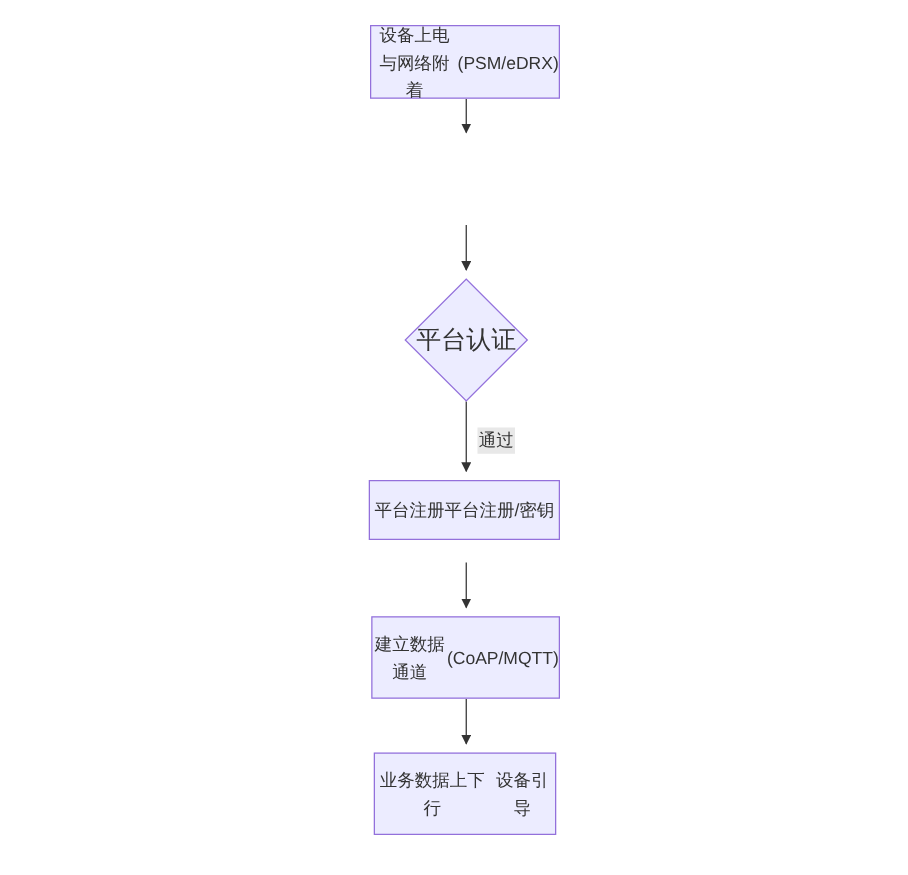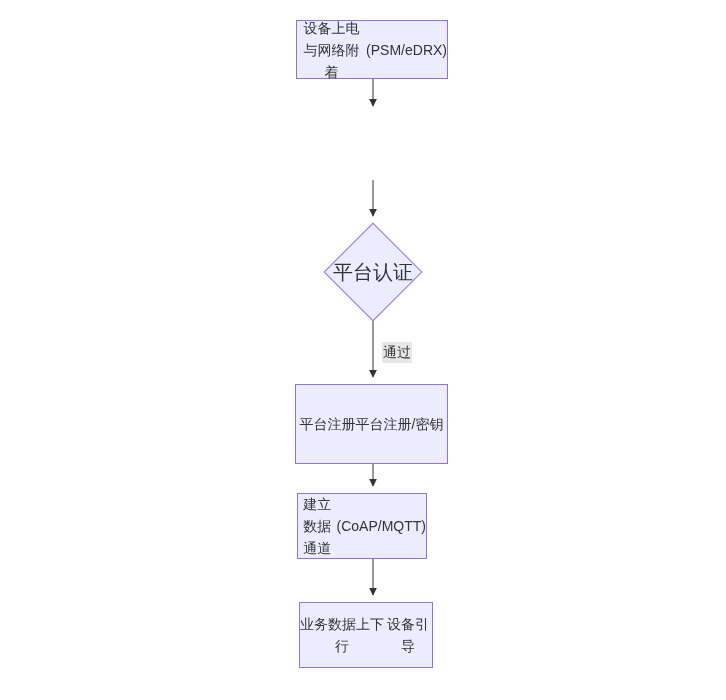--- a/index.html
+++ b/index.html
@@ -95,28 +95,28 @@
   </div>
 
 
   <div>
     <div class="diamond-shape"></div>
     <div class="diamond-label">平台认证</div>
   </div>
 
   <div class="edge-label">通过</div>
 
-  <div class="node" style="left:295px; top:384px; width:153px; height:80px">
+  <div class="node" style="left:295px; top:384px; width:153px; height:48px">
     <div>平台注册</div>
     <div>平台注册/密钥</div>
   </div>
 
-  <div class="node" style="left:297px; top:493px; width:130px; height:66px">
+  <div class="node" style="left:297px; top:493px; width:151px; height:66px">
     <div>建立数据通道</div>
     <div>(CoAP/MQTT)</div>
   </div>
 
-  <div class="node" style="left:299px; top:602px; width:134px; height:66px">
+  <div class="node" style="left:299px; top:602px; width:146px; height:66px">
     <div>业务数据上下行</div>
     <div>设备引导</div>
   </div>
 
 </div>
 
 </body></html>

